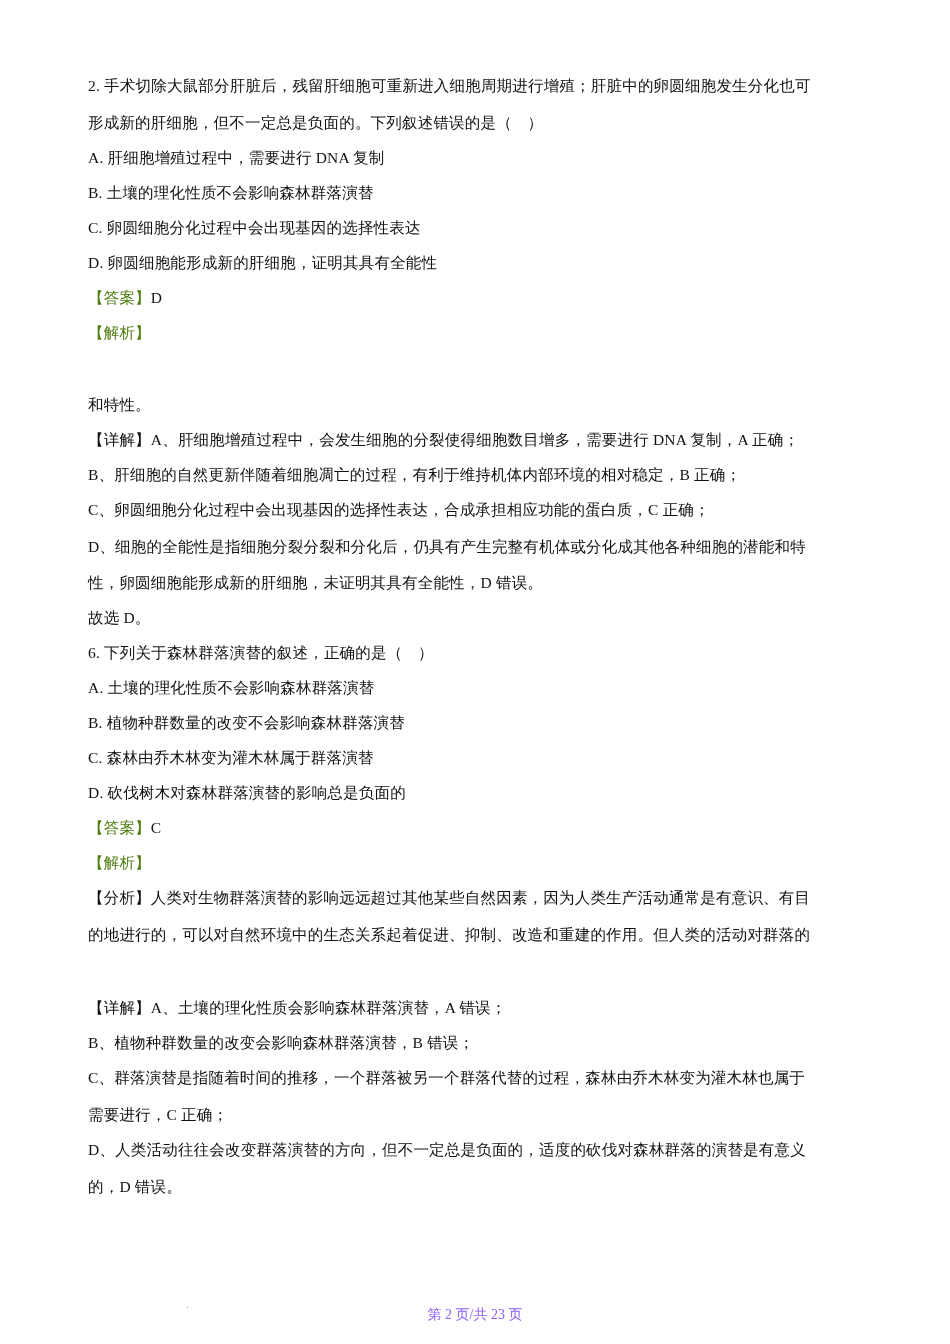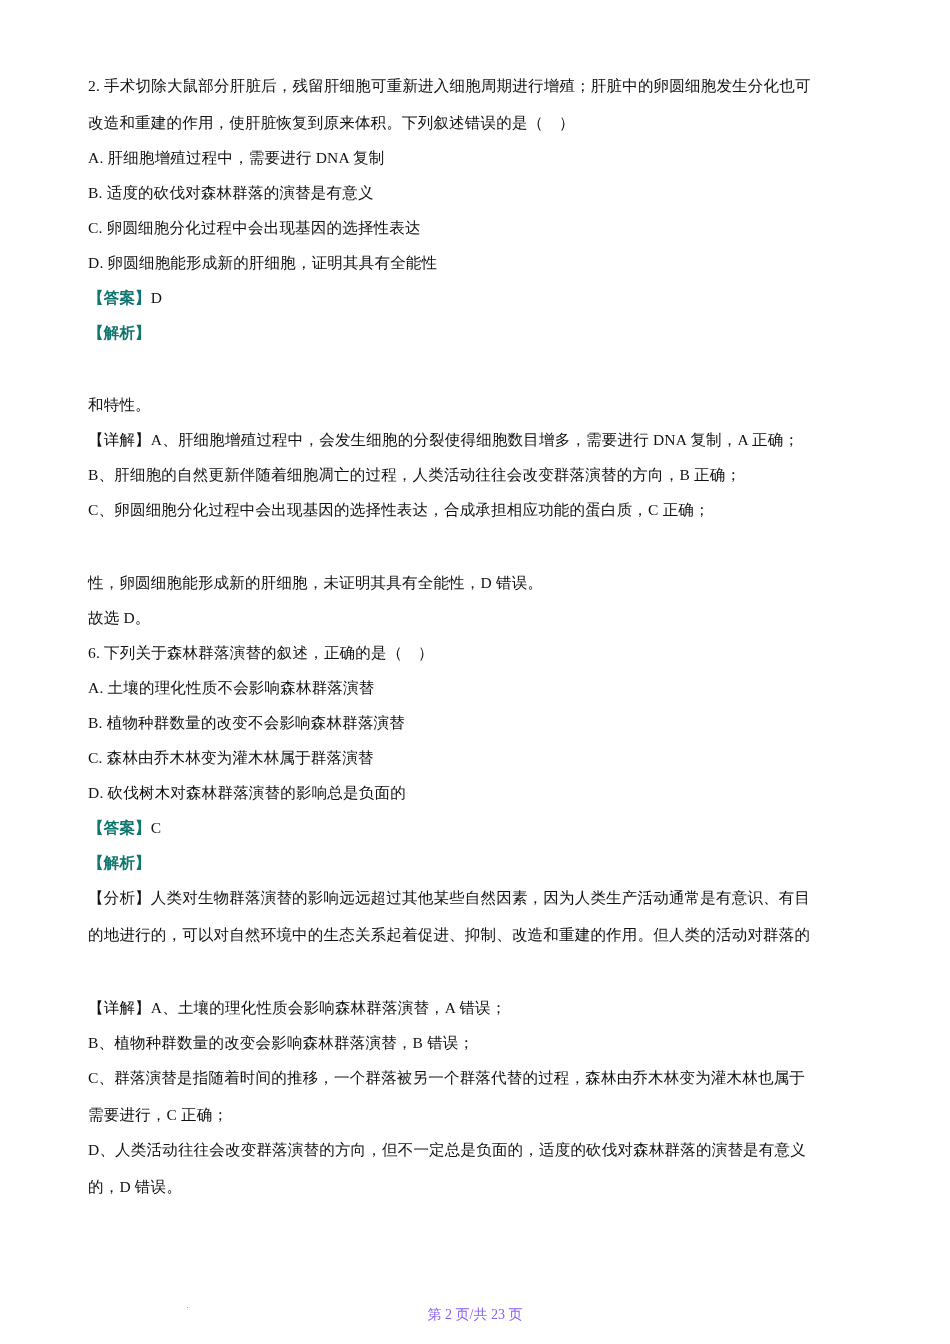--- a/index.html
+++ b/index.html
@@ -1,39 +1,40 @@
 <!DOCTYPE html>
 <html><head>
 <meta charset="utf-8">
 <style>
   html, body { margin: 0; padding: 0; background: #ffffff; }
   body { width: 950px; height: 1344px; position: relative; overflow: hidden;
          font-family: "Liberation Serif", "DejaVu Serif", serif; color: #111111; }
   .page { position: absolute; left: 0; top: 0; width: 950px; height: 1344px; }
   .line { position: absolute; left: 88px; font-size: 15.5px; line-height: 20px; white-space: nowrap; letter-spacing: 0.2px; }
-  .label { color: #0f766e; font-weight: bold; }
+  .label { color: #4d7c0f; }
   .footer { position: absolute; top: 1306px; left: 0; width: 950px; text-align: center; font-size: 14px; color: #8b5cf6; }
   .dot { position: absolute; left: 187px; top: 1307px; width: 1px; height: 1px; background: #999; }
 </style>
 </head>
 <body>
 
 <div class="page">
   <div class="line" style="top:76px">2. 手术切除大鼠部分肝脏后，残留肝细胞可重新进入细胞周期进行增殖；肝脏中的卵圆细胞发生分化也可</div>
-  <div class="line" style="top:113px">改造和重建的作用，使肝脏恢复到原来体积。下列叙述错误的是（　）</div>
+  <div class="line" style="top:113px">形成新的肝细胞，但不一定总是负面的。下列叙述错误的是（　）</div>
   <div class="line" style="top:148px">A. 肝细胞增殖过程中，需要进行 DNA 复制</div>
-  <div class="line" style="top:183px">B. 适度的砍伐对森林群落的演替是有意义</div>
+  <div class="line" style="top:183px">B. 土壤的理化性质不会影响森林群落演替</div>
   <div class="line" style="top:218px">C. 卵圆细胞分化过程中会出现基因的选择性表达</div>
   <div class="line" style="top:253px">D. 卵圆细胞能形成新的肝细胞，证明其具有全能性</div>
   <div class="line" style="top:288px"><span class="label">【答案】</span><span>D</span></div>
   <div class="line label" style="top:323px">【解析】</div>
   <div class="line" style="top:395px">和特性。</div>
   <div class="line" style="top:430px"><span>【详解】</span><span>A、肝细胞增殖过程中，会发生细胞的分裂使得细胞数目增多，需要进行 DNA 复制，A 正确；</span></div>
-  <div class="line" style="top:465px">B、肝细胞的自然更新伴随着细胞凋亡的过程，人类活动往往会改变群落演替的方向，B 正确；</div>
+  <div class="line" style="top:465px">B、肝细胞的自然更新伴随着细胞凋亡的过程，有利于维持机体内部环境的相对稳定，B 正确；</div>
   <div class="line" style="top:500px">C、卵圆细胞分化过程中会出现基因的选择性表达，合成承担相应功能的蛋白质，C 正确；</div>
+  <div class="line" style="top:537px">D、细胞的全能性是指细胞分裂分裂和分化后，仍具有产生完整有机体或分化成其他各种细胞的潜能和特</div>
   <div class="line" style="top:573px">性，卵圆细胞能形成新的肝细胞，未证明其具有全能性，D 错误。</div>
   <div class="line" style="top:608px">故选 D。</div>
 
   <div class="line" style="top:643px">6. 下列关于森林群落演替的叙述，正确的是（　）</div>
   <div class="line" style="top:678px">A. 土壤的理化性质不会影响森林群落演替</div>
   <div class="line" style="top:748px">C. 森林由乔木林变为灌木林属于群落演替</div>
   <div class="line" style="top:713px">B. 植物种群数量的改变不会影响森林群落演替</div>
   <div class="line" style="top:783px">D. 砍伐树木对森林群落演替的影响总是负面的</div>
   <div class="line" style="top:818px"><span class="label">【答案】</span><span>C</span></div>
   <div class="line label" style="top:853px">【解析】</div>

